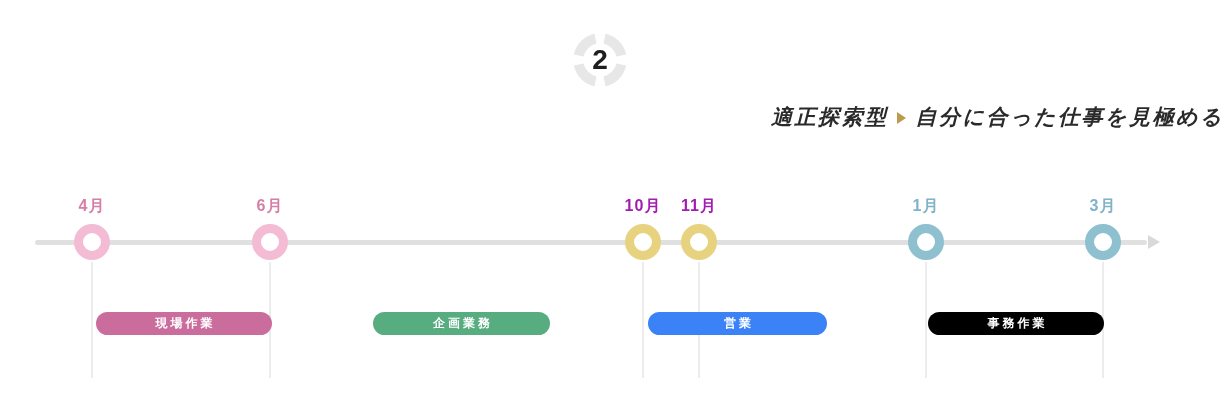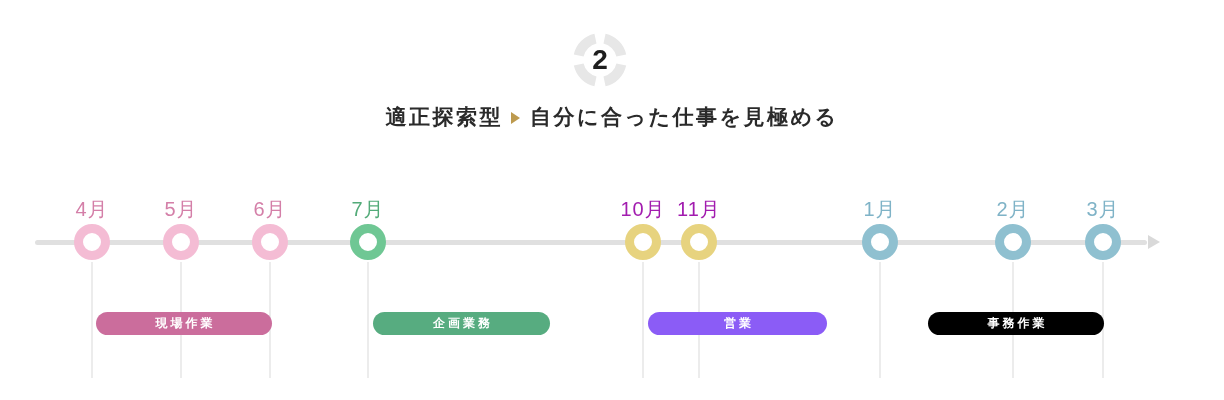--- a/index.html
+++ b/index.html
@@ -16,23 +16,24 @@
   .badge svg{position:absolute;left:0;top:0;}
   .badge-num{
     position:absolute;left:0;top:0;width:58px;height:58px;
     display:flex;align-items:center;justify-content:center;
     font-size:28px;font-weight:bold;color:#1e1e1e;
   }
 
   
   .heading{
     position:absolute;left:0;top:103px;width:1224px;
-    text-align:center;
+    text-align:right;
     font-size:21px;font-weight:bold;color:#2a2a2a;
     letter-spacing:2.5px;
+    font-style:italic;
   }
   .heading .arrow{
     display:inline-block;
     width:0;height:0;
     border-top:6px solid transparent;
     border-bottom:6px solid transparent;
     border-left:9px solid #bd9a4e;
     margin:0 10px 1px 8px;
     vertical-align:middle;
   }
@@ -46,21 +47,21 @@
   .axis-arrow{
     position:absolute;left:1148px;top:235px;width:0;height:0;
     border-top:7px solid transparent;
     border-bottom:7px solid transparent;
     border-left:12px solid #d9d9d9;
   }
 
   .month{position:absolute;top:196px;width:90px;height:184px;}
   .month .mlabel{
     position:absolute;left:0;top:0;width:100%;
-    text-align:center;font-size:20px;font-weight:normal;letter-spacing:1px;
+    text-align:center;font-size:16px;font-weight:bold;letter-spacing:1px;
   }
   .month .vline{
     position:absolute;left:50%;top:66px;width:2px;height:116px;
     margin-left:-1px;background:#ececec;
   }
   .month .ring{
     position:absolute;left:50%;top:28px;margin-left:-18px;
     width:18px;height:18px;border-radius:50%;
     background:#ffffff;border:9px solid #ccc;
   }
@@ -71,21 +72,21 @@
   .g-blue  .mlabel{color:#7fb3c7;} .g-blue  .ring{border-color:#8fc0d0;}
 
   .bar{
     position:absolute;top:312px;height:23px;border-radius:12px;
     display:flex;align-items:center;justify-content:center;
     color:#ffffff;font-size:12px;font-weight:bold;letter-spacing:3px;
     text-indent:3px;
   }
   .b-pink  {background:#cb6d9c;}
   .b-green {background:#57ac80;}
-  .b-yellow{background:#8b5cf6;}
+  .b-yellow{background:#3b82f6;}
   .b-blue  {background:#000000;}
 </style>
 </head>
 <body>
 
 <div class="stage">
 
   <div class="badge">
     <svg width="58" height="58" viewBox="0 0 64 64">
       <g stroke="#e7e7e7" stroke-width="11" fill="none">
@@ -104,52 +105,37 @@
 
   <div class="timeline">
     <div class="axis"></div>
     <div class="axis-arrow"></div>
 
     <div class="month g-pink" style="left:47px">
       <div class="mlabel">4月</div>
       <div class="vline"></div>
       <div class="ring"></div>
     </div>
-    <div class="month g-pink" style="left:136px">
-      <div class="mlabel">5月</div>
-      <div class="vline"></div>
-      <div class="ring"></div>
-    </div>
     <div class="month g-pink" style="left:225px">
       <div class="mlabel">6月</div>
-      <div class="vline"></div>
-      <div class="ring"></div>
-    </div>
-    <div class="month g-green" style="left:323px">
-      <div class="mlabel">7月</div>
       <div class="vline"></div>
       <div class="ring"></div>
     </div>
     <div class="month g-yellow" style="left:598px">
       <div class="mlabel">10月</div>
       <div class="vline"></div>
       <div class="ring"></div>
     </div>
     <div class="month g-yellow" style="left:654px">
       <div class="mlabel">11月</div>
       <div class="vline"></div>
       <div class="ring"></div>
     </div>
-    <div class="month g-blue" style="left:835px">
+    <div class="month g-blue" style="left:881px">
       <div class="mlabel">1月</div>
-      <div class="vline"></div>
-      <div class="ring"></div>
-    </div>
-    <div class="month g-blue" style="left:968px">
-      <div class="mlabel">2月</div>
       <div class="vline"></div>
       <div class="ring"></div>
     </div>
     <div class="month g-blue" style="left:1058px">
       <div class="mlabel">3月</div>
       <div class="vline"></div>
       <div class="ring"></div>
     </div>
 
     <div class="bar b-pink" style="left:96px;width:176px">現場作業</div>

